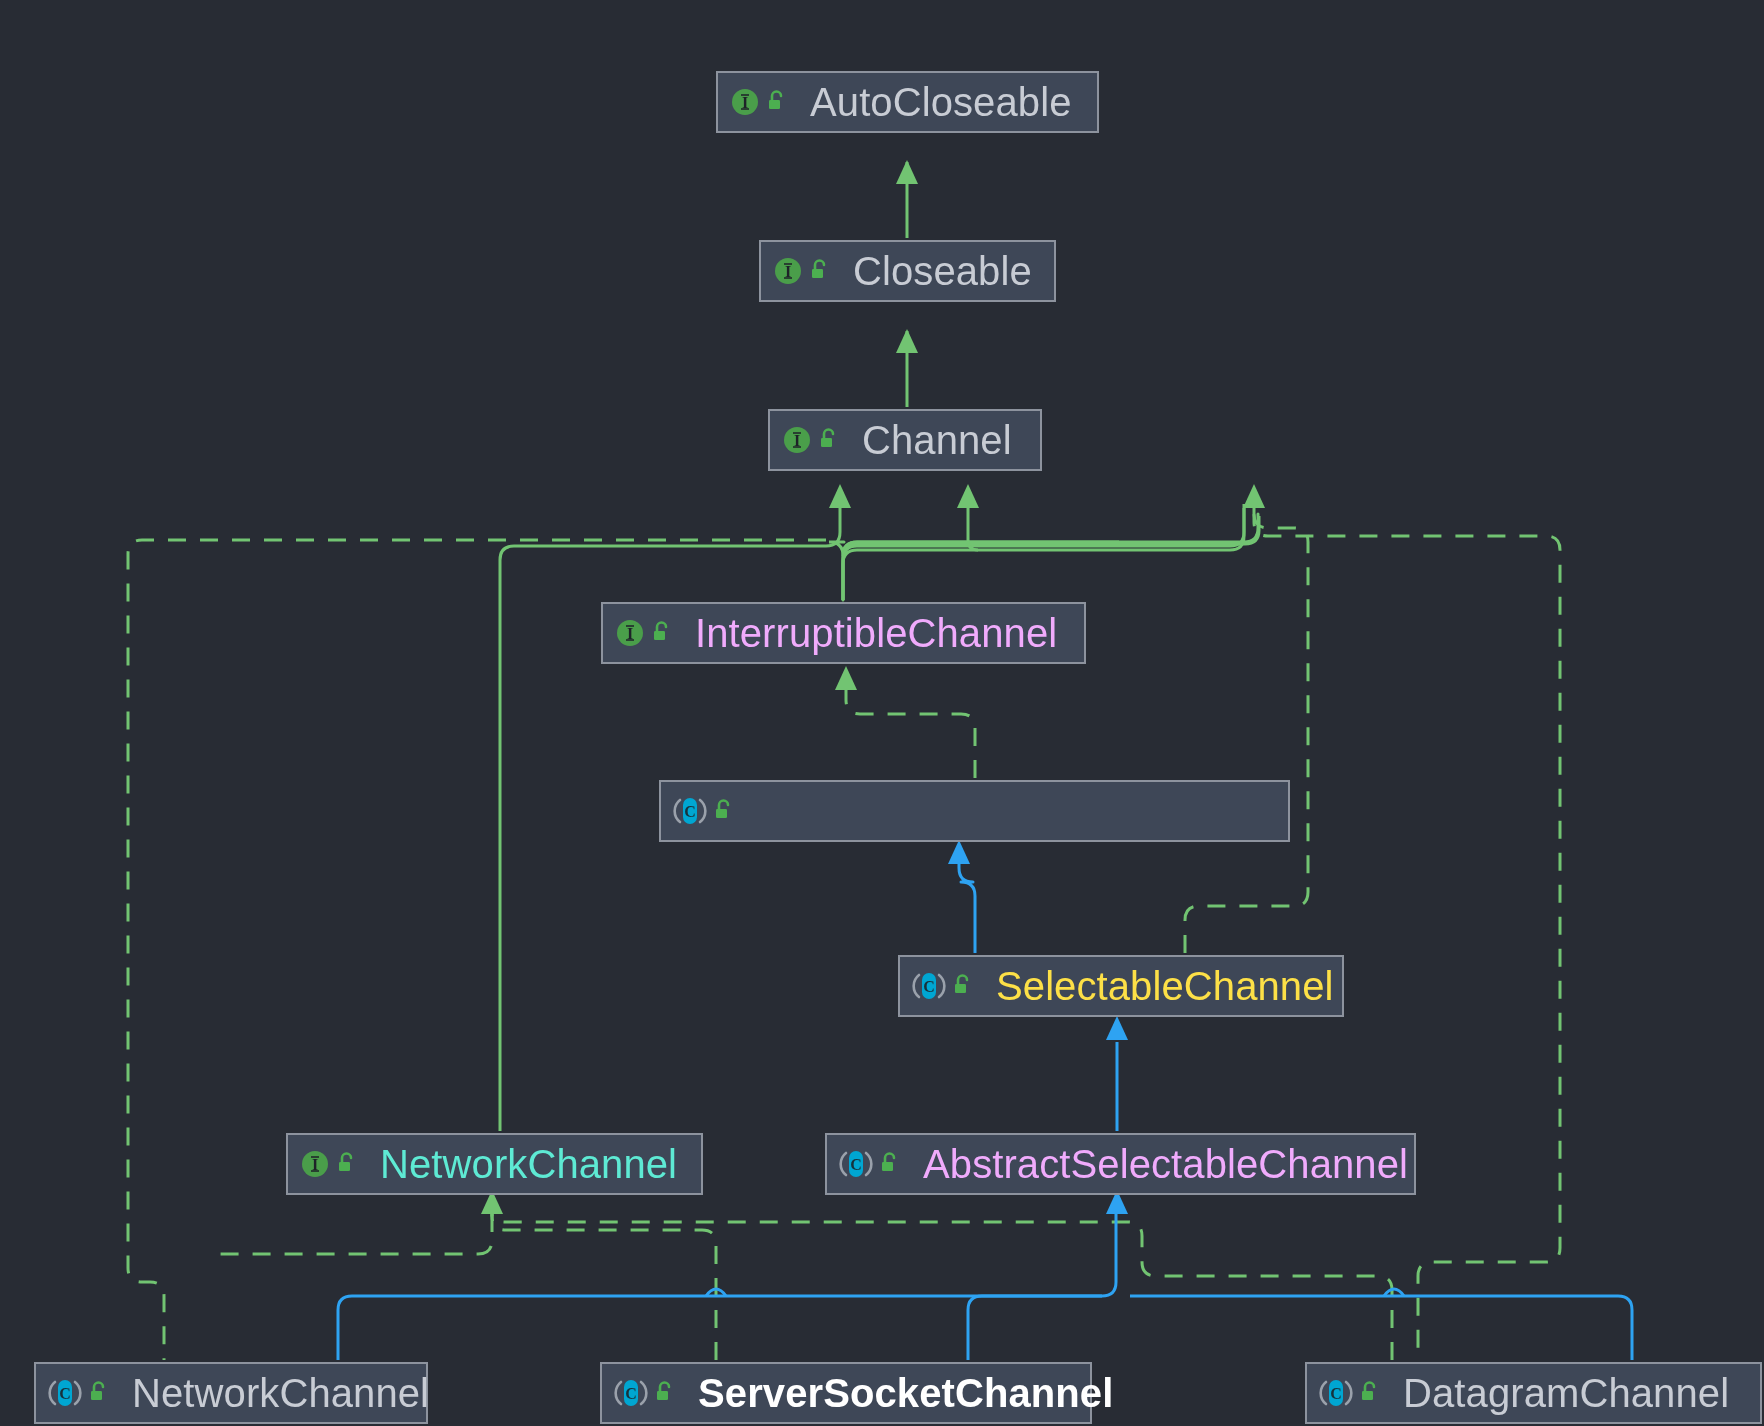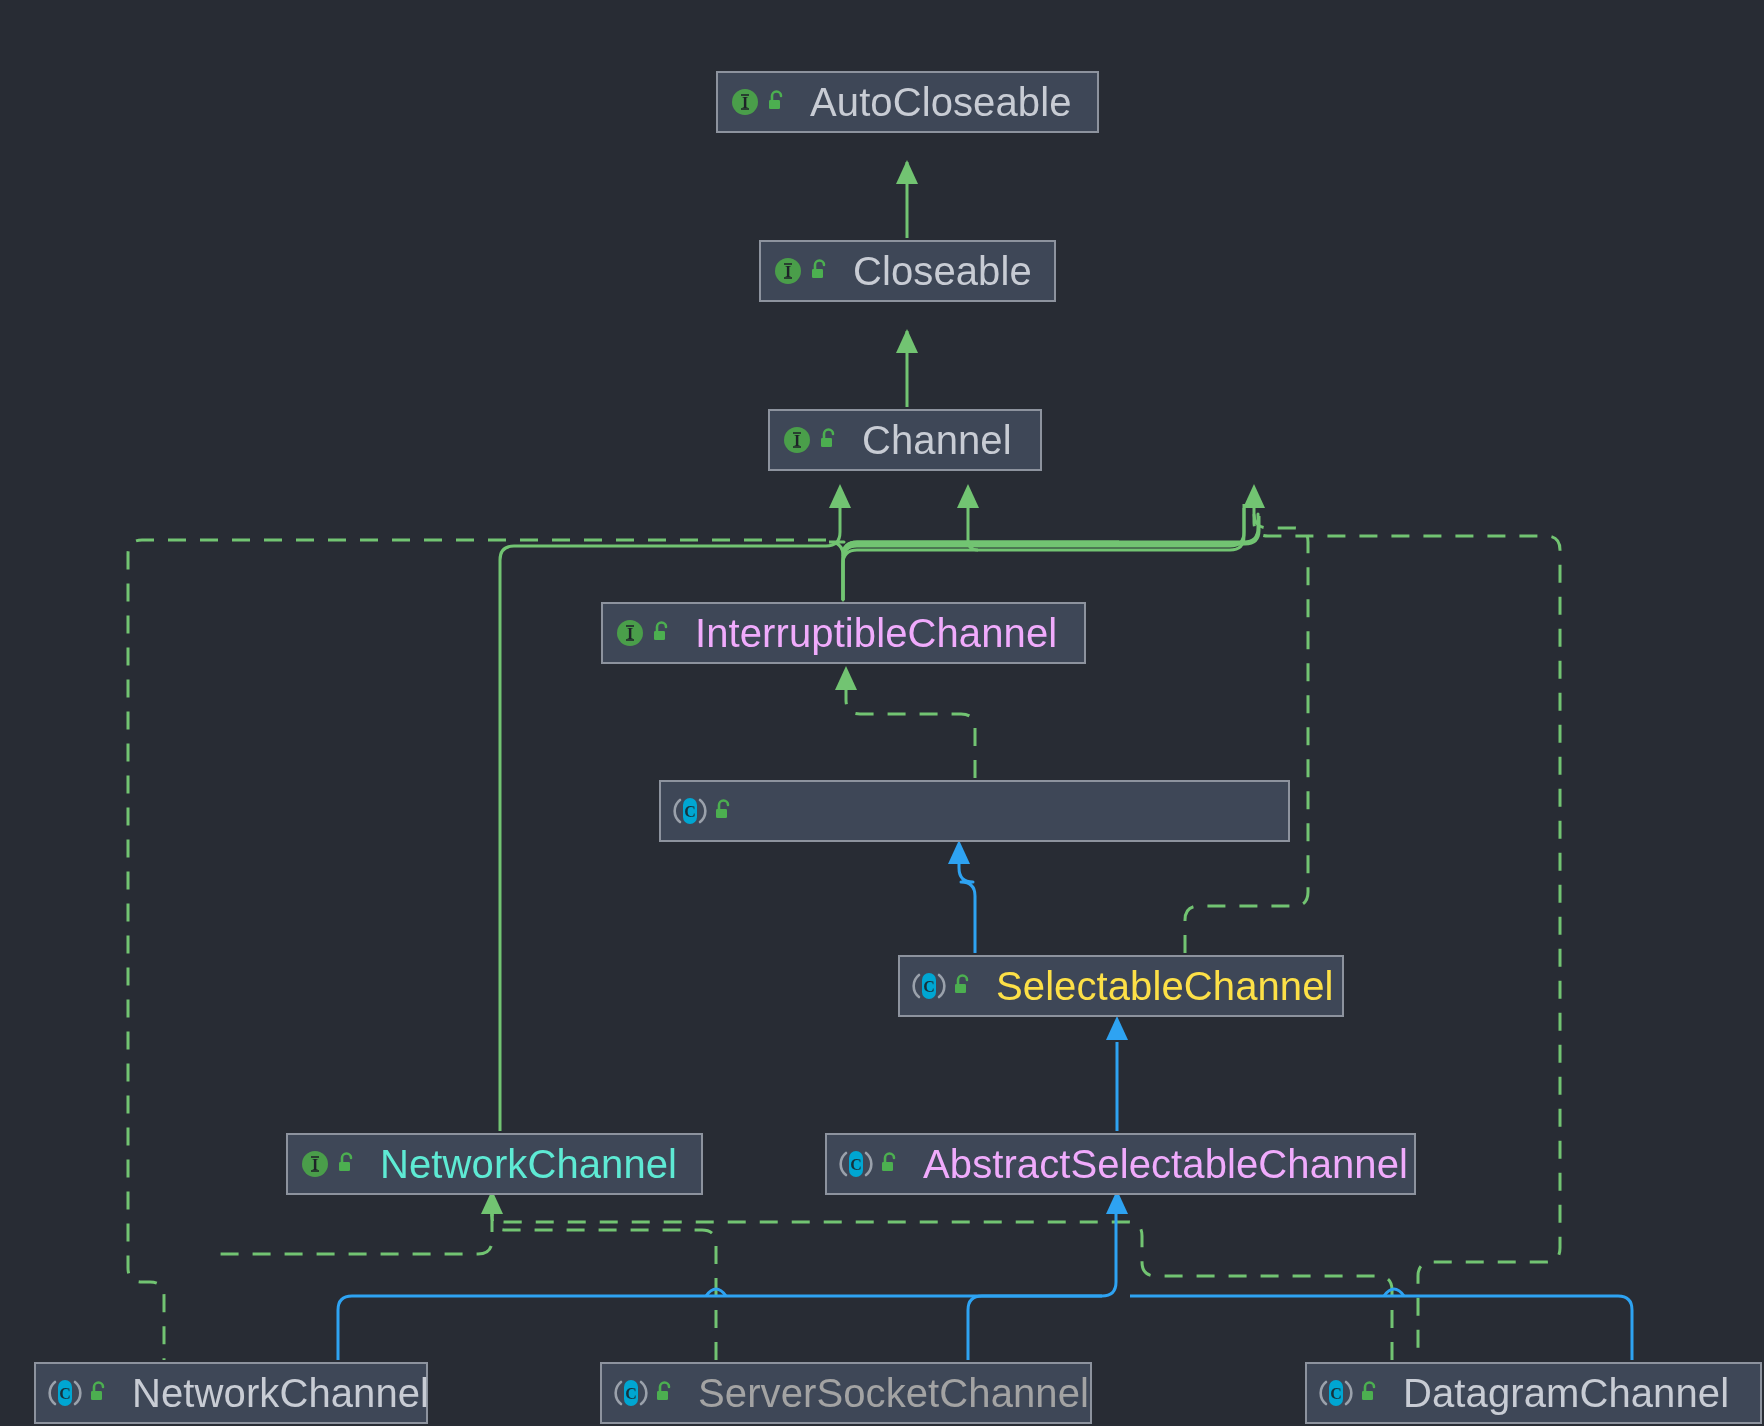--- a/index.html
+++ b/index.html
@@ -354,21 +354,21 @@
           <path d="M7 4 A14 14 0 0 0 7 26" stroke="#9aa1ab" stroke-width="2.6" fill="none" stroke-linecap="round"></path>
           <path d="M27 4 A14 14 0 0 1 27 26" stroke="#9aa1ab" stroke-width="2.6" fill="none" stroke-linecap="round"></path>
           <rect x="10" y="2" width="14" height="26" rx="7" fill="#00a6d2"></rect>
           <text x="17" y="21" text-anchor="middle" font-family="Liberation Serif, serif" font-size="16" font-weight="bold" fill="#16323c">C</text>
         </svg>
         <svg class="lock-icon" width="22" height="26" viewBox="0 0 22 26" xmlns="http://www.w3.org/2000/svg">
           <path d="M6 11 V7 a4.5 4.5 0 0 1 9 0" stroke="#4caf50" stroke-width="2.6" fill="none" stroke-linecap="round"></path>
           <rect x="3" y="11" width="11" height="9" rx="1.2" fill="#4caf50"></rect>
         </svg>
       </span>
-      <span class="node-label" style="color: #a3a3a3;">ServerSocketChannel</span>
+      <span class="node-label" style="color: #ffffff; font-weight: bold;">ServerSocketChannel</span>
     </div>
     <div class="uml-node" style="left: 1305px; top: 1362px; width: 457px; height: 62px; background: rgb(62, 71, 87); border-color: rgb(141, 147, 158);">
       <span class="node-icons">
         <svg class="type-icon" width="34" height="30" viewBox="0 0 34 30" xmlns="http://www.w3.org/2000/svg">
           <path d="M7 4 A14 14 0 0 0 7 26" stroke="#9aa1ab" stroke-width="2.6" fill="none" stroke-linecap="round"></path>
           <path d="M27 4 A14 14 0 0 1 27 26" stroke="#9aa1ab" stroke-width="2.6" fill="none" stroke-linecap="round"></path>
           <rect x="10" y="2" width="14" height="26" rx="7" fill="#00a6d2"></rect>
           <text x="17" y="21" text-anchor="middle" font-family="Liberation Serif, serif" font-size="16" font-weight="bold" fill="#16323c">C</text>
         </svg>
         <svg class="lock-icon" width="22" height="26" viewBox="0 0 22 26" xmlns="http://www.w3.org/2000/svg">

